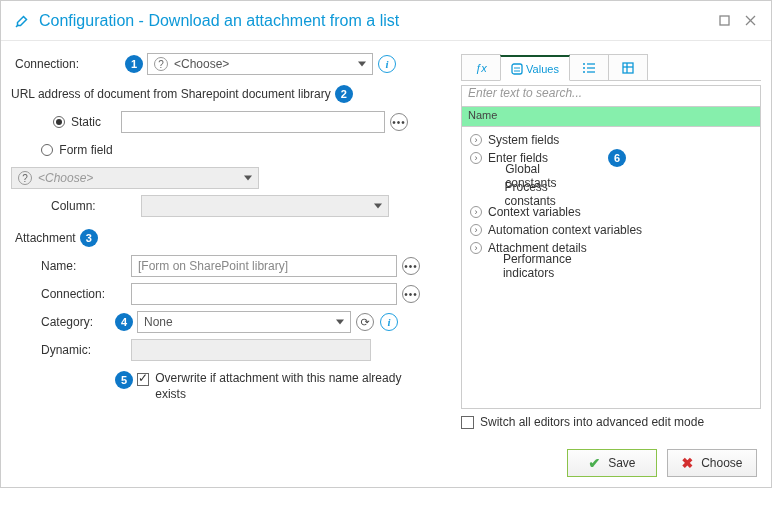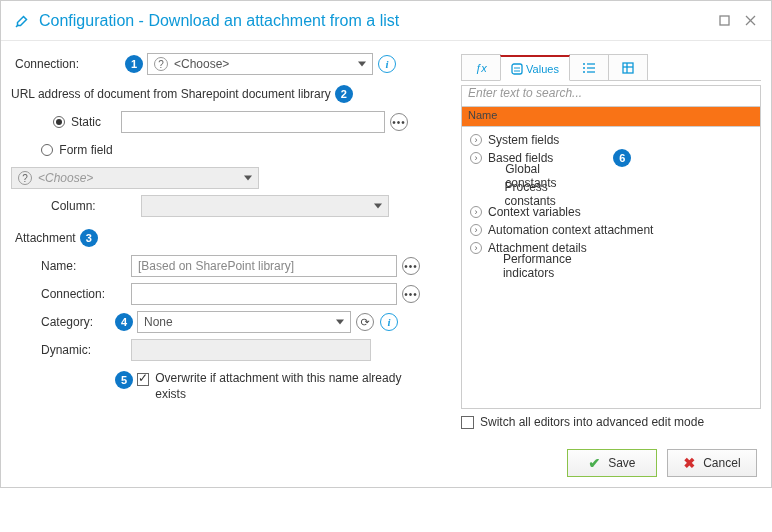--- a/index.html
+++ b/index.html
@@ -28,24 +28,24 @@
   .dots { width:18px; height:18px; border:1px solid #888; border-radius:50%; display:flex; align-items:center; justify-content:center; font-size:10px; letter-spacing:1px; color:#444;}
   .refresh { width:18px; height:18px; border:1px solid #888; border-radius:50%; display:flex; align-items:center; justify-content:center; font-size:11px; color:#444;}
   .radio { width:12px; height:12px; border:1px solid #666; border-radius:50%; margin-right:6px; position:relative;}
   .radio.checked::after { content:""; position:absolute; inset:2px; background:#333; border-radius:50%;}
   .chk { width:13px; height:13px; border:1px solid #666; margin-right:6px; position:relative; background:#fff;}
   .chk.checked::after { content:"✓"; position:absolute; top:-3px; left:0px; font-size:12px; color:#333;}
   .badge { width:18px; height:18px; background:#0e78c8; color:#fff; border-radius:50%; display:inline-flex; align-items:center; justify-content:center; font-size:11px; font-weight:bold; margin:0 4px; flex-shrink:0;}
   
   .tabs { display:flex; border-bottom:1px solid #ccc; height:28px; align-items:flex-end;}
   .tab { width:40px; height:26px; border:1px solid #ccc; border-bottom:none; margin-right:-1px; display:flex; align-items:center; justify-content:center; font-size:11px; color:#0e99d8; background:#fcfcfc; cursor:pointer; gap:3px;}
-  .tab.active { background:#fff; border-bottom:1px solid #fff; position:relative; top:1px; border-top:2px solid #b91c1c;}
+  .tab.active { background:#fff; border-bottom:1px solid #fff; position:relative; top:1px; border-top:2px solid #14532d;}
   .tab.valtab { width:70px; }
   .search { margin-top:4px; height:22px; border:1px solid #ccc; display:flex; padding:0 6px; color:#999; font-size:12px; font-style:italic;}
-  .treehdr { height:20px; background:#f97316; border:1px solid #ccc; border-top:none; font-size:11px; padding:2px 6px; color:#444;}
+  .treehdr { height:20px; background:#86efac; border:1px solid #ccc; border-top:none; font-size:11px; padding:2px 6px; color:#444;}
   .tree { flex:1; border:1px solid #ccc; border-top:none; overflow:auto; padding:4px 2px; font-size:12px; color:#333; position:relative;}
   .tnode { display:flex; align-items:center; height:18px; padding-left:6px;}
   .tnode.indent { padding-left:26px;}
   .expander { width:12px; height:12px; border:1px solid #999; border-radius:50%; margin-right:6px; display:flex; align-items:center; justify-content:center; font-size:9px; color:#666; line-height:1;}
   .noexp { width:12px; height:12px; margin-right:6px;}
   .bottom-right { display:flex; align-items:center; font-size:12px; color:#333; padding:6px 0;}
   .footer { height:48px; border-top:0; display:flex; align-items:center; justify-content:flex-end; padding:0 14px; gap:10px;}
   .btn { height:28px; min-width:90px; border:1px solid #b5b5b5; background:linear-gradient(#fdfdfd,#f0f0f0); display:flex; align-items:center; justify-content:center; gap:8px; font-size:12px; color:#333; cursor:pointer; padding:0 12px;}
   .btn.save { border-color:#8bc34a;}
   .ico-save { color:#4caf50; font-size:14px; font-weight:bold;}
@@ -140,21 +140,21 @@
       </div>
 
       <div class="row" style="margin-top:10px">
         <span class="section-lbl" style="width:auto">Attachment</span>
         <span class="badge">3</span>
       </div>
       <div class="row">
         <span class="indent2" style="padding-left:30px;width:120px">Name:</span>
         <div class="field-wrap" style="max-width:290px">
           <div class="txt">
-            <span class="placeholder" style="font-style:normal;color:#888">[Based on SharePoint library]</span>
+            <span class="placeholder" style="font-style:normal;color:#888">[Form on SharePoint library]</span>
           </div>
           <span class="iconbtn">
               <span class="dots">•••</span>
             </span>
         </div>
       </div>
       <div class="row">
         <span class="indent2" style="padding-left:30px;width:120px">Connection:</span>
         <div class="field-wrap" style="max-width:290px">
           <div class="txt"></div>
@@ -233,38 +233,38 @@
         <span>Enter text to search...</span>
       </div>
       <div class="treehdr">Name</div>
       <div class="tree">
         <div class="tnode">
             <span class="expander">›</span>
             <span>System fields</span>
           </div>
         <div class="tnode">
             <span class="expander">›</span>
-            <span>Based fields</span>
+            <span>Enter fields</span>
           <span class="badge" style="margin-left:60px">6</span>
         </div>
         <div class="tnode indent">
             <span class="noexp"></span>
             <span>Global constants</span>
           </div>
         <div class="tnode indent">
             <span class="noexp"></span>
             <span>Process constants</span>
           </div>
         <div class="tnode">
             <span class="expander">›</span>
             <span>Context variables</span>
           </div>
         <div class="tnode">
             <span class="expander">›</span>
-            <span>Automation context attachment</span>
+            <span>Automation context variables</span>
           </div>
         <div class="tnode">
             <span class="expander">›</span>
             <span>Attachment details</span>
           </div>
         <div class="tnode indent">
             <span class="noexp"></span>
             <span>Performance indicators</span>
           </div>
       </div>
@@ -277,16 +277,16 @@
     </div>
   </div>
 
   <div class="footer">
     <div class="btn save">
       <span class="ico-save">✔</span>
       <span>Save</span>
     </div>
     <div class="btn">
       <span class="ico-cancel">✖</span>
-      <span>Cancel</span>
+      <span>Choose</span>
     </div>
   </div>
 </div>
 
 </body></html>

